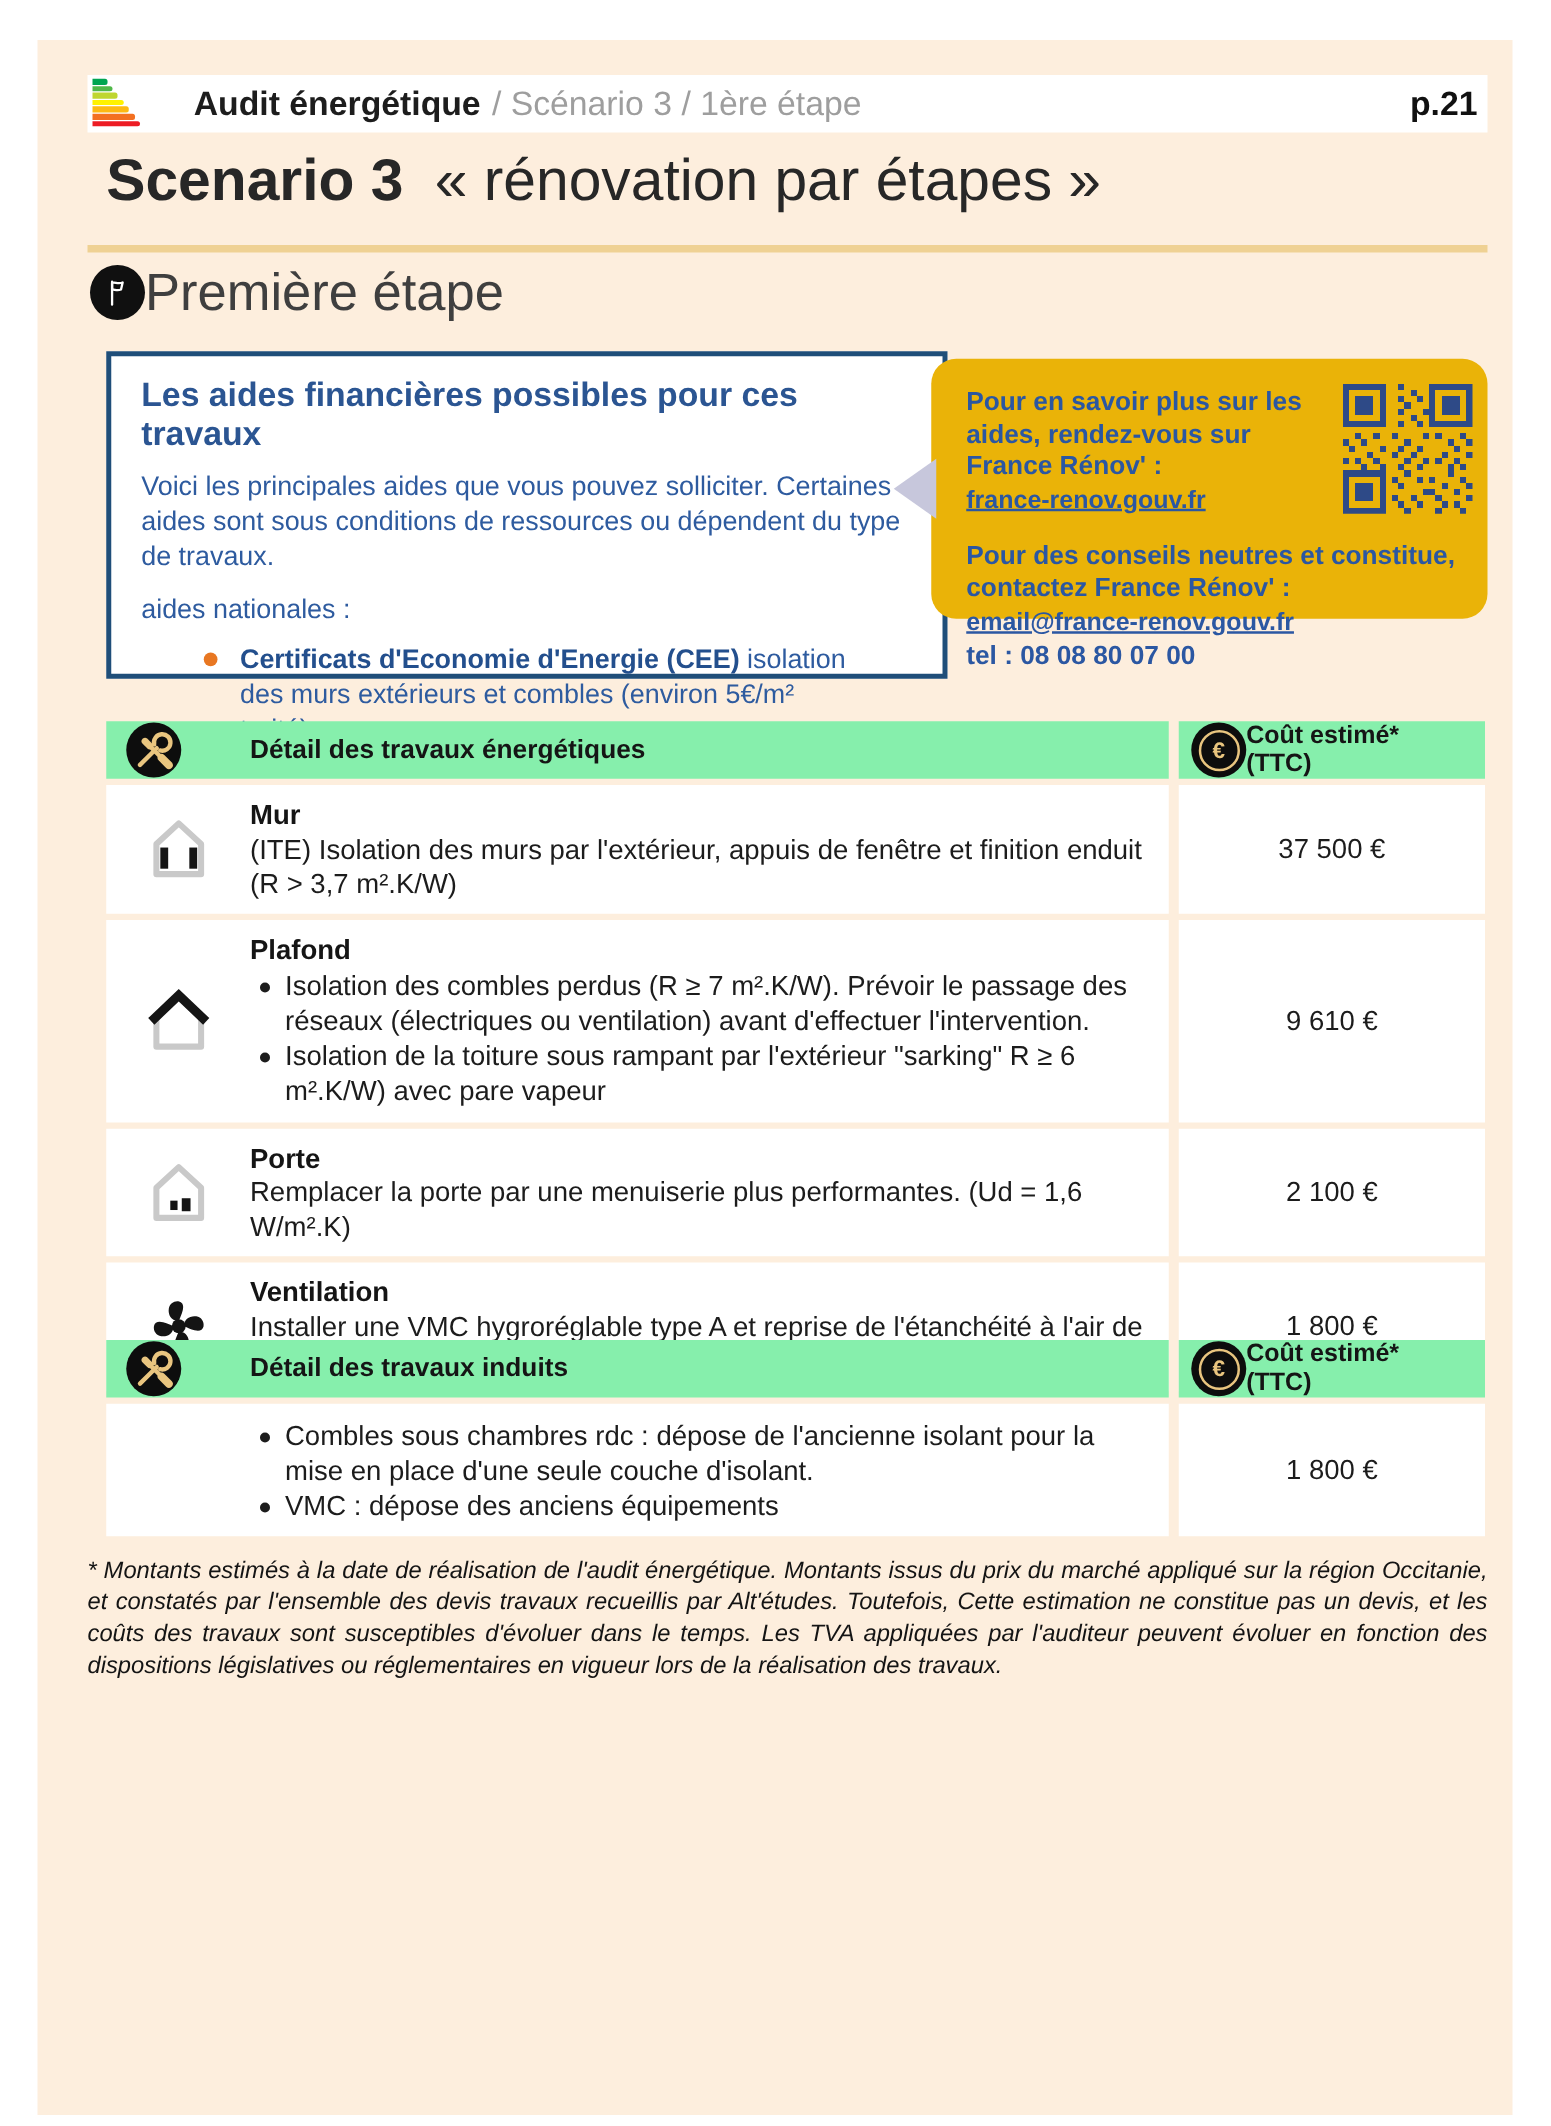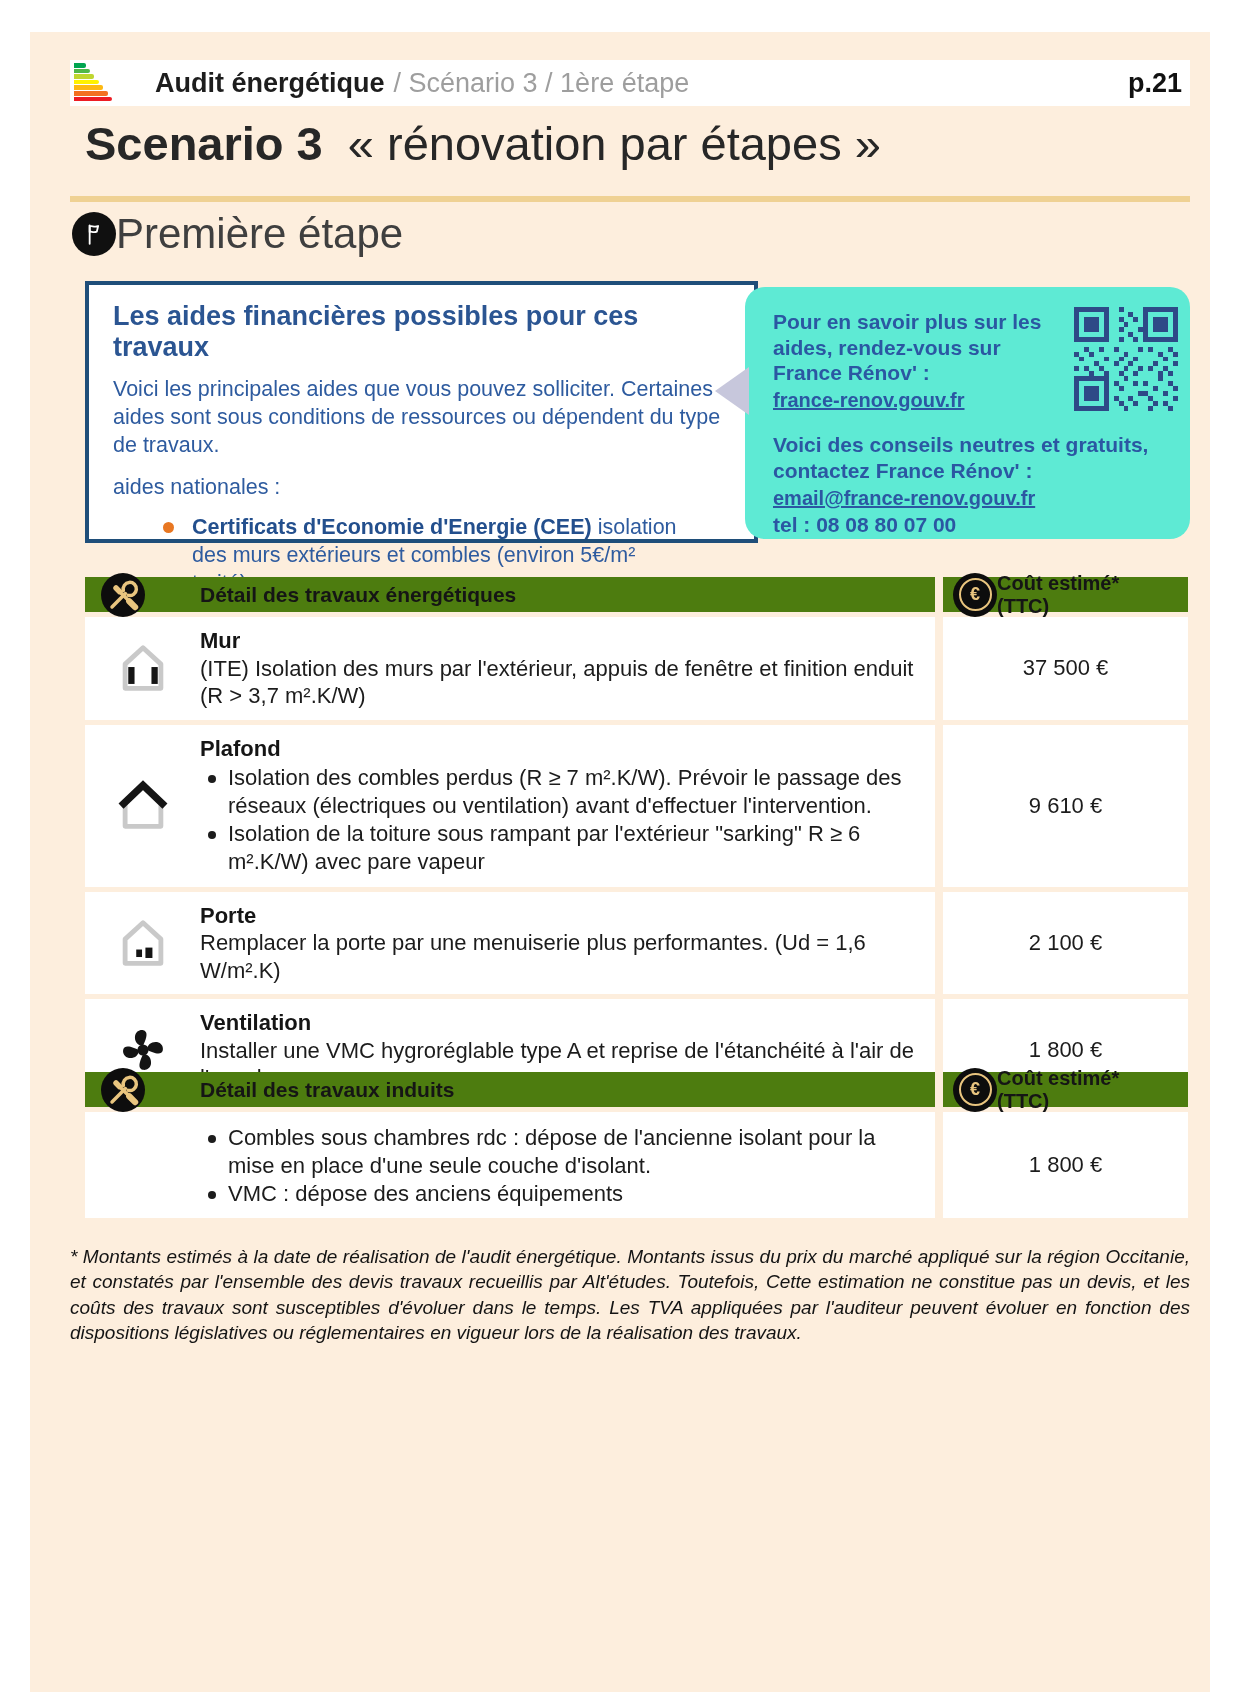--- a/index.html
+++ b/index.html
@@ -38,43 +38,43 @@
   }
   .aids-title{font-size:27px;font-weight:bold;color:#2b5592;}
   .aids-intro{margin:13px 0 0 0;font-size:21.5px;line-height:1.3;color:#2e5b9f;}
   .aids-sub{margin:15px 0 0 0;font-size:21.5px;color:#2e5b9f;}
   .aids-bullet{display:flex;margin-top:14px;}
   .dot{width:11px;height:11px;border-radius:50%;background:#e87722;margin:8px 0 0 50px;flex:0 0 auto;}
   .aids-bullet p{margin:0 0 0 18px;font-size:21.5px;line-height:1.3;color:#2e5b9f;max-width:500px;}
   .aids-bullet .bb{font-weight:bold;color:#234f8d;}
   
   .bubble{
-    position:absolute;left:715px;top:255px;width:445px;height:252px;box-sizing:border-box;
-    background:#5eead4;border-radius:20px;padding:22px 20px 0 28px;
+    position:absolute;left:715px;top:255px;width:445px;height:208px;box-sizing:border-box;
+    background:#eab308;border-radius:20px;padding:22px 20px 0 28px;
   }
   .bubble:before{
     content:"";position:absolute;left:-30px;top:80px;width:0;height:0;
     border-top:24px solid transparent;border-bottom:24px solid transparent;border-right:34px solid #c7c7dc;
   }
   .bubble,.bubble a{color:#2b57a2;}
   .bubble-row{display:flex;}
   .bubble-text{width:300px;font-size:21px;font-weight:bold;line-height:1.22;}
   .blink{display:inline-block;margin-top:2px;font-size:20px;font-weight:bold;text-decoration:underline;}
   .qr{position:absolute;right:12px;top:20px;width:104px;height:104px;}
   .bubble-text2{margin-top:20px;font-size:21px;font-weight:bold;line-height:1.22;}
   .tel{margin-top:2px;}
   
   .tbl{position:absolute;left:55px;width:1103px;}
   .t1{top:545px;}
   .t2{top:1040px;}
   .trow{display:flex;margin-bottom:5px;}
   .tmain{width:850px;box-sizing:border-box;}
   .tgap{width:8px;flex:0 0 auto;}
   .tcost{width:245px;box-sizing:border-box;}
-  .thead .tmain,.thead .tcost{background:#4d7c0f;height:35px;display:flex;align-items:center;}
+  .thead .tmain,.thead .tcost{background:#86efac;height:46px;display:flex;align-items:center;}
   .tools-badge,.euro-badge{width:44px;height:44px;border-radius:50%;background:#0d0d0d;display:flex;align-items:center;justify-content:center;flex:0 0 auto;}
   .thead .tmain .tools-badge{margin-left:16px;}
   .thead-label{margin-left:55px;font-size:21px;font-weight:bold;color:#151515;}
   .thead .tcost .euro-badge{margin-left:10px;}
   .cost-head-text{font-size:20px;font-weight:bold;color:#151515;line-height:1.15;}
   .drow .tmain,.drow .tcost{background:#ffffff;}
   .drow .tmain{display:flex;align-items:center;padding:10px 14px 10px 0;}
   .drow .tcost{display:flex;align-items:center;justify-content:center;font-size:22px;color:#1c1c1c;}
   .icon-cell{width:115px;flex:0 0 auto;display:flex;justify-content:center;}
   .icon-cell svg{width:58px;height:58px;}
@@ -227,21 +227,21 @@
             <rect x="16" y="19" width="1" height="1"></rect>
             <rect x="18" y="19" width="1" height="1"></rect>
             <rect x="20" y="18" width="1" height="1"></rect>
             <rect x="19" y="20" width="1" height="1"></rect>
             <rect x="15" y="20" width="1" height="1"></rect>
             <rect x="14" y="17" width="1" height="1"></rect>
         </svg>
       </div>
     </div>
     <div class="bubble-text2">
-      <span>Voici des conseils neutres et gratuits, contactez France Rénov' :</span><br>
+      <span>Pour des conseils neutres et constitue, contactez France Rénov' :</span><br>
       <a class="blink" href="#">email@france-renov.gouv.fr</a>
       <div class="tel">tel : 08 08 80 07 00</div>
     </div>
   </div>
 
   <div class="tbl t1">
     <div class="trow thead">
       <div class="tmain">
         <span class="tools-badge">
           <svg viewBox="0 0 24 24" fill="none" stroke="#e9c57f" stroke-width="1.9" stroke-linecap="round">

